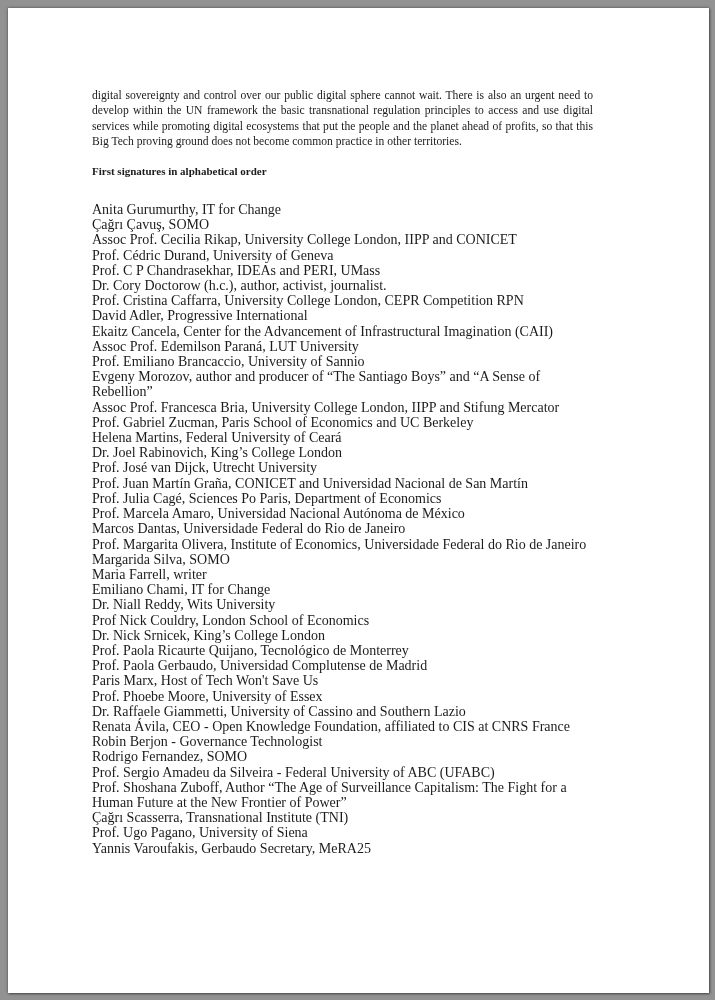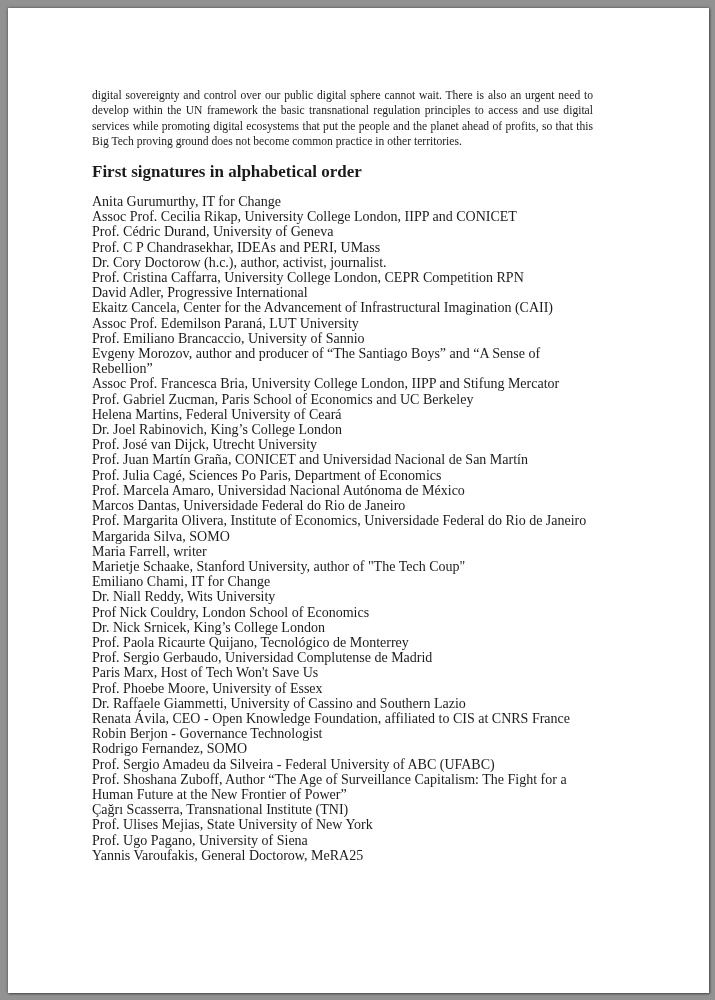--- a/index.html
+++ b/index.html
@@ -31,25 +31,25 @@
     padding: 80px 116px 40px 84px;
   }
   .intro {
     font-size: 11.6px;
     line-height: 15.4px;
     color: #1b1b1b;
     text-align: justify;
     margin: 0;
   }
   .heading {
-    font-size: 17px;
+    font-size: 11px;
     line-height: 15.4px;
     font-weight: bold;
     color: #1b1b1b;
-    margin: 14px 0 15px 0;
+    margin: 14px 0 23px 0;
   }
   .sig-list {
     margin: 0;
     padding: 0;
   }
   .sig-line {
     font-size: 14px;
     line-height: 15.2px;
     color: #1b1b1b;
     white-space: normal;
@@ -57,20 +57,21 @@
 </style>
 </head>
 <body>
 
 <div class="viewer">
   <div class="paper">
     <p class="intro">digital sovereignty and control over our public digital sphere cannot wait. There is also an urgent need to develop within the UN framework the basic transnational regulation principles to access and use digital services while promoting digital ecosystems that put the people and the planet ahead of profits, so that this Big Tech proving ground does not become common practice in other territories.</p>
     <p class="heading">First signatures in alphabetical order</p>
     <div class="sig-list">
         <div class="sig-line">Anita Gurumurthy, IT for Change</div>
+        <div class="sig-line">Çağrı Çavuş, SOMO</div>
         <div class="sig-line">Assoc Prof. Cecilia Rikap, University College London, IIPP and CONICET</div>
         <div class="sig-line">Prof. Cédric Durand, University of Geneva</div>
         <div class="sig-line">Prof. C P Chandrasekhar, IDEAs and PERI, UMass</div>
         <div class="sig-line">Dr. Cory Doctorow (h.c.), author, activist, journalist.</div>
         <div class="sig-line">Prof. Cristina Caffarra, University College London, CEPR Competition RPN</div>
         <div class="sig-line">David Adler, Progressive International</div>
         <div class="sig-line">Ekaitz Cancela, Center for the Advancement of Infrastructural Imagination (CAII)</div>
         <div class="sig-line">Assoc Prof. Edemilson Paraná, LUT University</div>
         <div class="sig-line">Prof. Emiliano Brancaccio, University of Sannio</div>
         <div class="sig-line">Evgeny Morozov, author and producer of “The Santiago Boys” and “A Sense of Rebellion”</div>
@@ -79,34 +80,32 @@
         <div class="sig-line">Helena Martins, Federal University of Ceará</div>
         <div class="sig-line">Dr. Joel Rabinovich, King’s College London</div>
         <div class="sig-line">Prof. José van Dijck, Utrecht University</div>
         <div class="sig-line">Prof. Juan Martín Graña, CONICET and Universidad Nacional de San Martín</div>
         <div class="sig-line">Prof. Julia Cagé, Sciences Po Paris, Department of Economics</div>
         <div class="sig-line">Prof. Marcela Amaro, Universidad Nacional Autónoma de México</div>
         <div class="sig-line">Marcos Dantas, Universidade Federal do Rio de Janeiro</div>
         <div class="sig-line">Prof. Margarita Olivera, Institute of Economics, Universidade Federal do Rio de Janeiro</div>
         <div class="sig-line">Margarida Silva, SOMO</div>
         <div class="sig-line">Maria Farrell, writer</div>
-        <div class="sig-line">Marietje Schaake, Stanford University, author of "The Tech Coup"</div>
         <div class="sig-line">Emiliano Chami, IT for Change</div>
         <div class="sig-line">Dr. Niall Reddy, Wits University</div>
         <div class="sig-line">Prof Nick Couldry, London School of Economics</div>
         <div class="sig-line">Dr. Nick Srnicek, King’s College London</div>
         <div class="sig-line">Prof. Paola Ricaurte Quijano, Tecnológico de Monterrey</div>
-        <div class="sig-line">Prof. Sergio Gerbaudo, Universidad Complutense de Madrid</div>
+        <div class="sig-line">Prof. Paola Gerbaudo, Universidad Complutense de Madrid</div>
         <div class="sig-line">Paris Marx, Host of Tech Won't Save Us</div>
         <div class="sig-line">Prof. Phoebe Moore, University of Essex</div>
         <div class="sig-line">Dr. Raffaele Giammetti, University of Cassino and Southern Lazio</div>
         <div class="sig-line">Renata Ávila, CEO - Open Knowledge Foundation, affiliated to CIS at CNRS France</div>
         <div class="sig-line">Robin Berjon - Governance Technologist</div>
         <div class="sig-line">Rodrigo Fernandez, SOMO</div>
         <div class="sig-line">Prof. Sergio Amadeu da Silveira - Federal University of ABC (UFABC)</div>
         <div class="sig-line">Prof. Shoshana Zuboff, Author “The Age of Surveillance Capitalism: The Fight for a Human Future at the New Frontier of Power”</div>
         <div class="sig-line">Çağrı Scasserra, Transnational Institute (TNI)</div>
-        <div class="sig-line">Prof. Ulises Mejias, State University of New York</div>
         <div class="sig-line">Prof. Ugo Pagano, University of Siena</div>
-        <div class="sig-line">Yannis Varoufakis, General Doctorow, MeRA25</div>
+        <div class="sig-line">Yannis Varoufakis, Gerbaudo Secretary, MeRA25</div>
       </div>
   </div>
 </div>
 
 </body></html>

